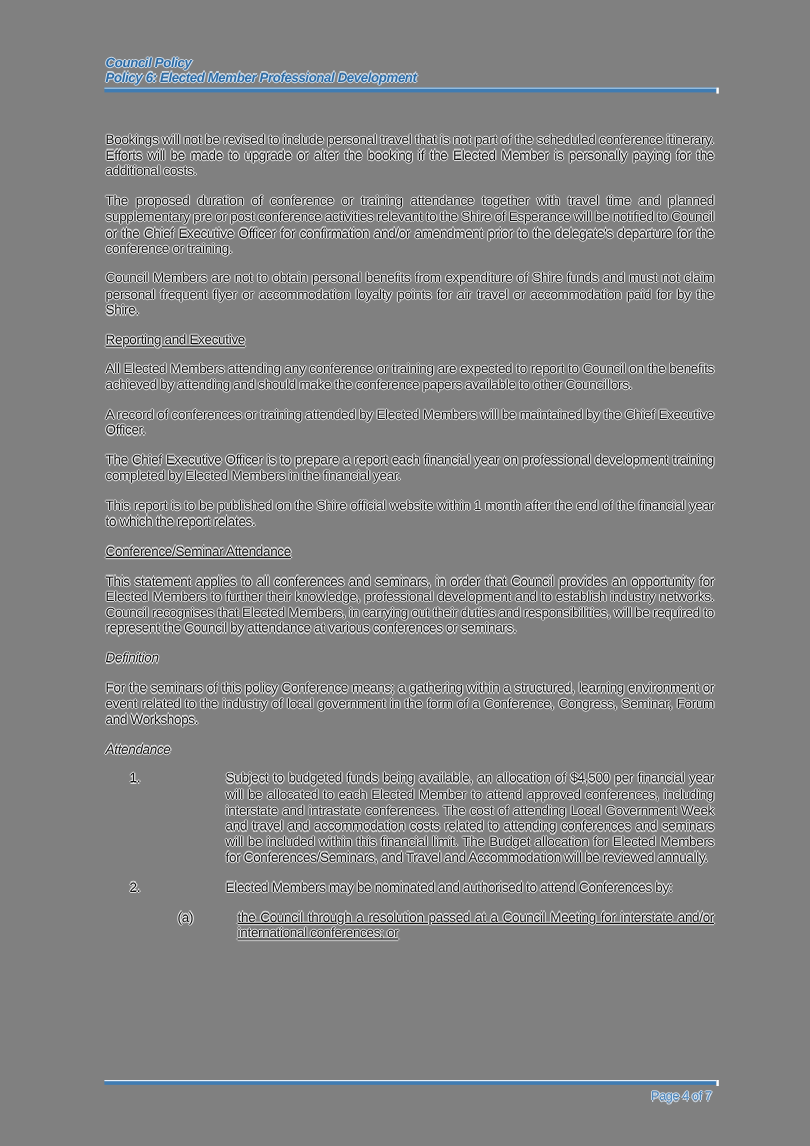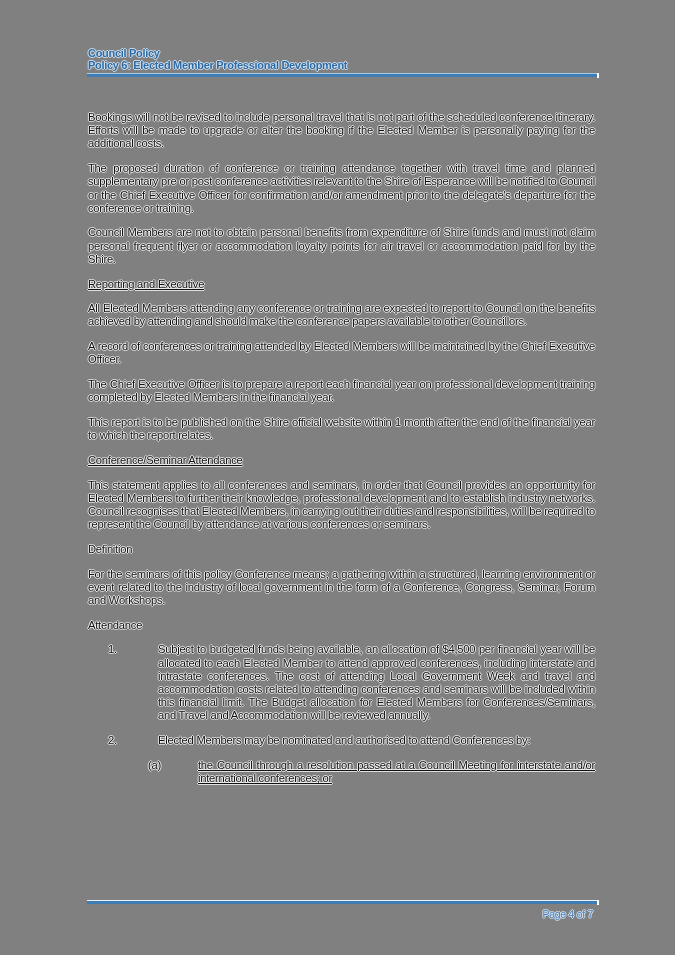--- a/index.html
+++ b/index.html
@@ -19,20 +19,21 @@
         1px 0 0 rgba(255,255,255,0.75),
         -1px 0 0 rgba(255,255,255,0.75),
         0 1px 0 rgba(255,255,255,0.75),
         0 -1px 0 rgba(255,255,255,0.75);
     }
     .header {
       position: absolute;
       left: 88px;
       top: 47px;
       width: 510px;
+      font-style: italic;
     }
     .header-line1, .header-line2 {
       color: #2c6aa3;
       font-size: 11px;
       font-weight: bold;
       line-height: 12px;
       letter-spacing: -0.3px;
       text-shadow:
         1px 0 0 rgba(220,235,250,0.8),
         -1px 0 0 rgba(220,235,250,0.8),
@@ -69,35 +70,37 @@
     }
     .content p {
       margin: 0 0 11.5px 0;
       text-align: justify;
     }
     .heading {
       text-decoration: underline;
       margin: 0 0 11.5px 0;
     }
     .subheading {
+      font-style: italic;
       margin: 0 0 11.5px 0;
     }
     .num-item {
       display: flex;
       margin: 0 0 11.5px 0;
     }
     .num-item .num {
       width: 70px;
       flex: none;
       padding-left: 20px;
       box-sizing: border-box;
     }
     .num-item .body {
       flex: 1;
       text-align: justify;
+      margin-left: 30px;
     }
     .sub-item {
       display: flex;
       margin: 0 0 11.5px 0;
       padding-left: 60px;
     }
     .sub-item .letter {
       width: 50px;
       flex: none;
     }

